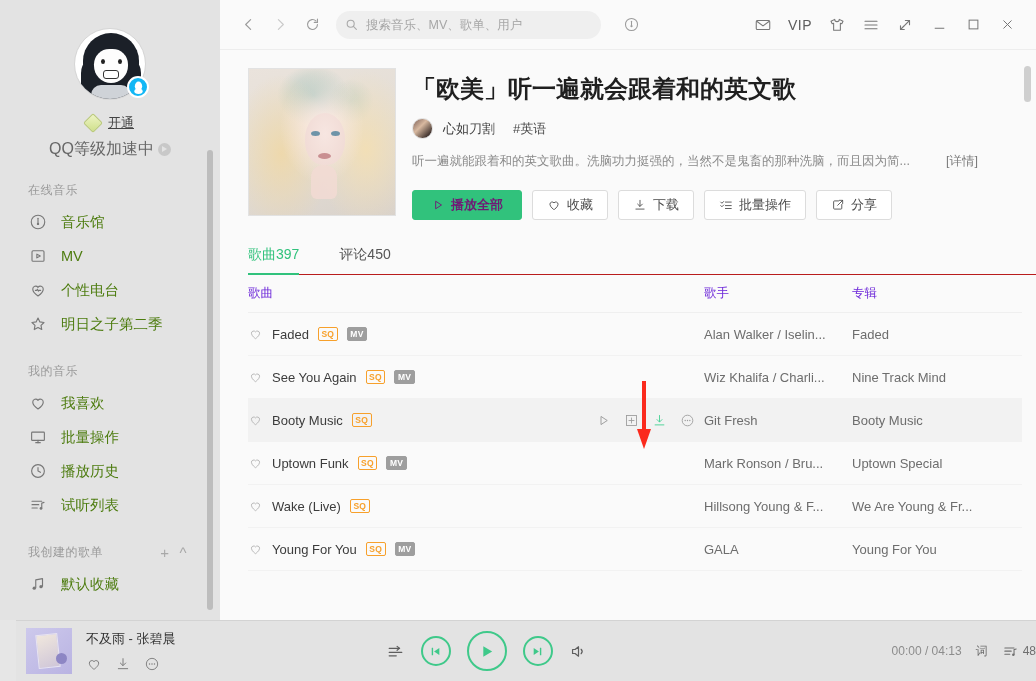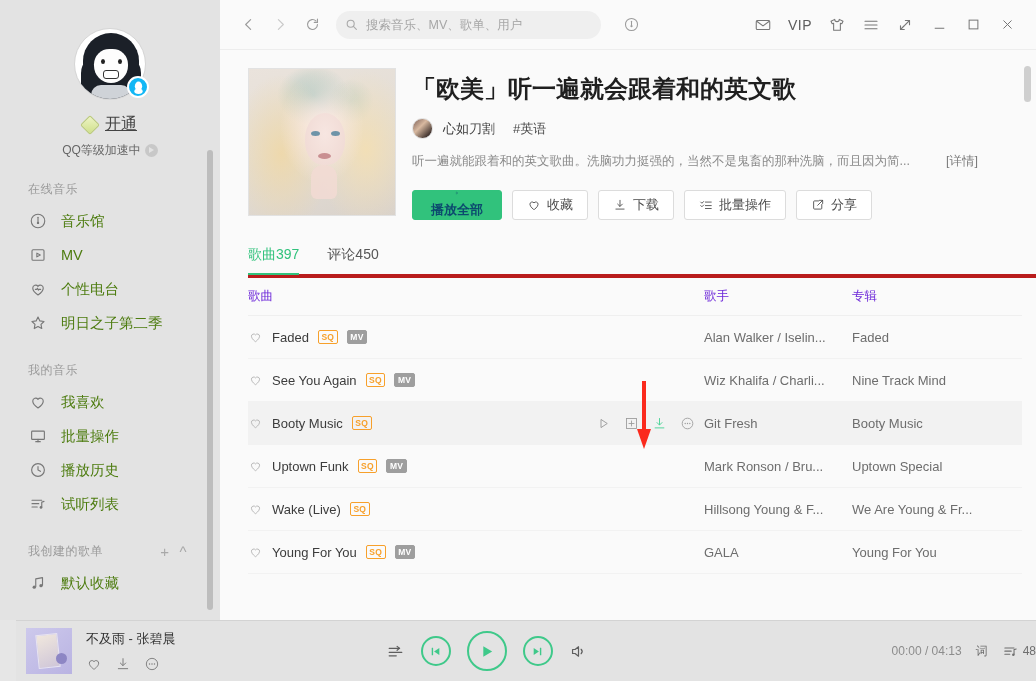--- a/index.html
+++ b/index.html
@@ -49,28 +49,28 @@
   }
   .qq-badge {
     position: absolute; right: -3px; bottom: 2px;
     width: 22px; height: 22px; border-radius: 50%;
     background: #12b7f5; border: 2px solid #fff;
     display: flex; align-items: center; justify-content: center;
   }
   .qq-badge svg { width: 11px; height: 13px; }
   .vip-row {
     margin-top: 10px; display: flex; align-items: center; justify-content: center; gap: 8px;
-    font-size: 16px; color: #444; text-decoration: underline;
+    font-size: 13px; color: #444; text-decoration: underline;
   }
   .vip-diamond {
     width: 14px; height: 14px; background: linear-gradient(135deg,#eef4c5,#cfe08a);
     transform: rotate(45deg); border: 1px solid #b9c978; border-radius: 2px;
   }
   .qq-level {
-    margin-top: 7px; font-size: 12px; color: #666;
+    margin-top: 7px; font-size: 16px; color: #666;
     display: flex; align-items: center; justify-content: center; gap: 4px;
   }
   .lv-circle {
     width: 13px; height: 13px; border-radius: 50%; background: #c8c8c8;
     display: inline-block; position: relative;
   }
   .lv-circle::after {
     content: ""; position: absolute; left: 4px; top: 3px;
     border-left: 5px solid #e3e3e3; border-top: 3px solid transparent; border-bottom: 3px solid transparent;
   }
@@ -181,26 +181,26 @@
   .pl-desc .more { color: #7b7b7b; margin-left: 14px; flex: none; cursor: pointer; }
 
   .pl-actions { display: flex; gap: 10px; margin-top: 20px; }
   .btn {
     height: 30px; border-radius: 3px; border: 1px solid #dcdcdc; background: #fff;
     display: flex; align-items: center; justify-content: center; gap: 6px;
     font-size: 13px; color: #4a4a4a; cursor: pointer; padding: 0 14px;
   }
   .btn svg { width: 14px; height: 14px; }
   .btn.primary {
-    background: #31c27c; border-color: #31c27c; color: #0c4a6e; padding: 0 18px; font-weight: bold; flex-direction: column;
+    background: #31c27c; border-color: #31c27c; color: #701a75; padding: 0 18px; font-weight: bold;
   }
 
   .tabs {
-    margin: 26px 0 0 28px; display: flex; gap: 28px;
-    border-bottom: 4px solid #b91c1c; padding-right: 28px;
+    margin: 26px 0 0 28px; display: flex; gap: 40px;
+    border-bottom: 1px solid #b91c1c; padding-right: 28px;
   }
   .tab {
     font-size: 14px; color: #565656; padding-bottom: 9px; cursor: pointer;
     border-bottom: 2px solid transparent; margin-bottom: -1px;
   }
   .tab.active { color: #31c27c; border-bottom-color: #31c27c; }
 
   .table { margin: 0 0 0 28px; padding-right: 14px; }
   .thead {
     display: flex; align-items: center; height: 38px;

